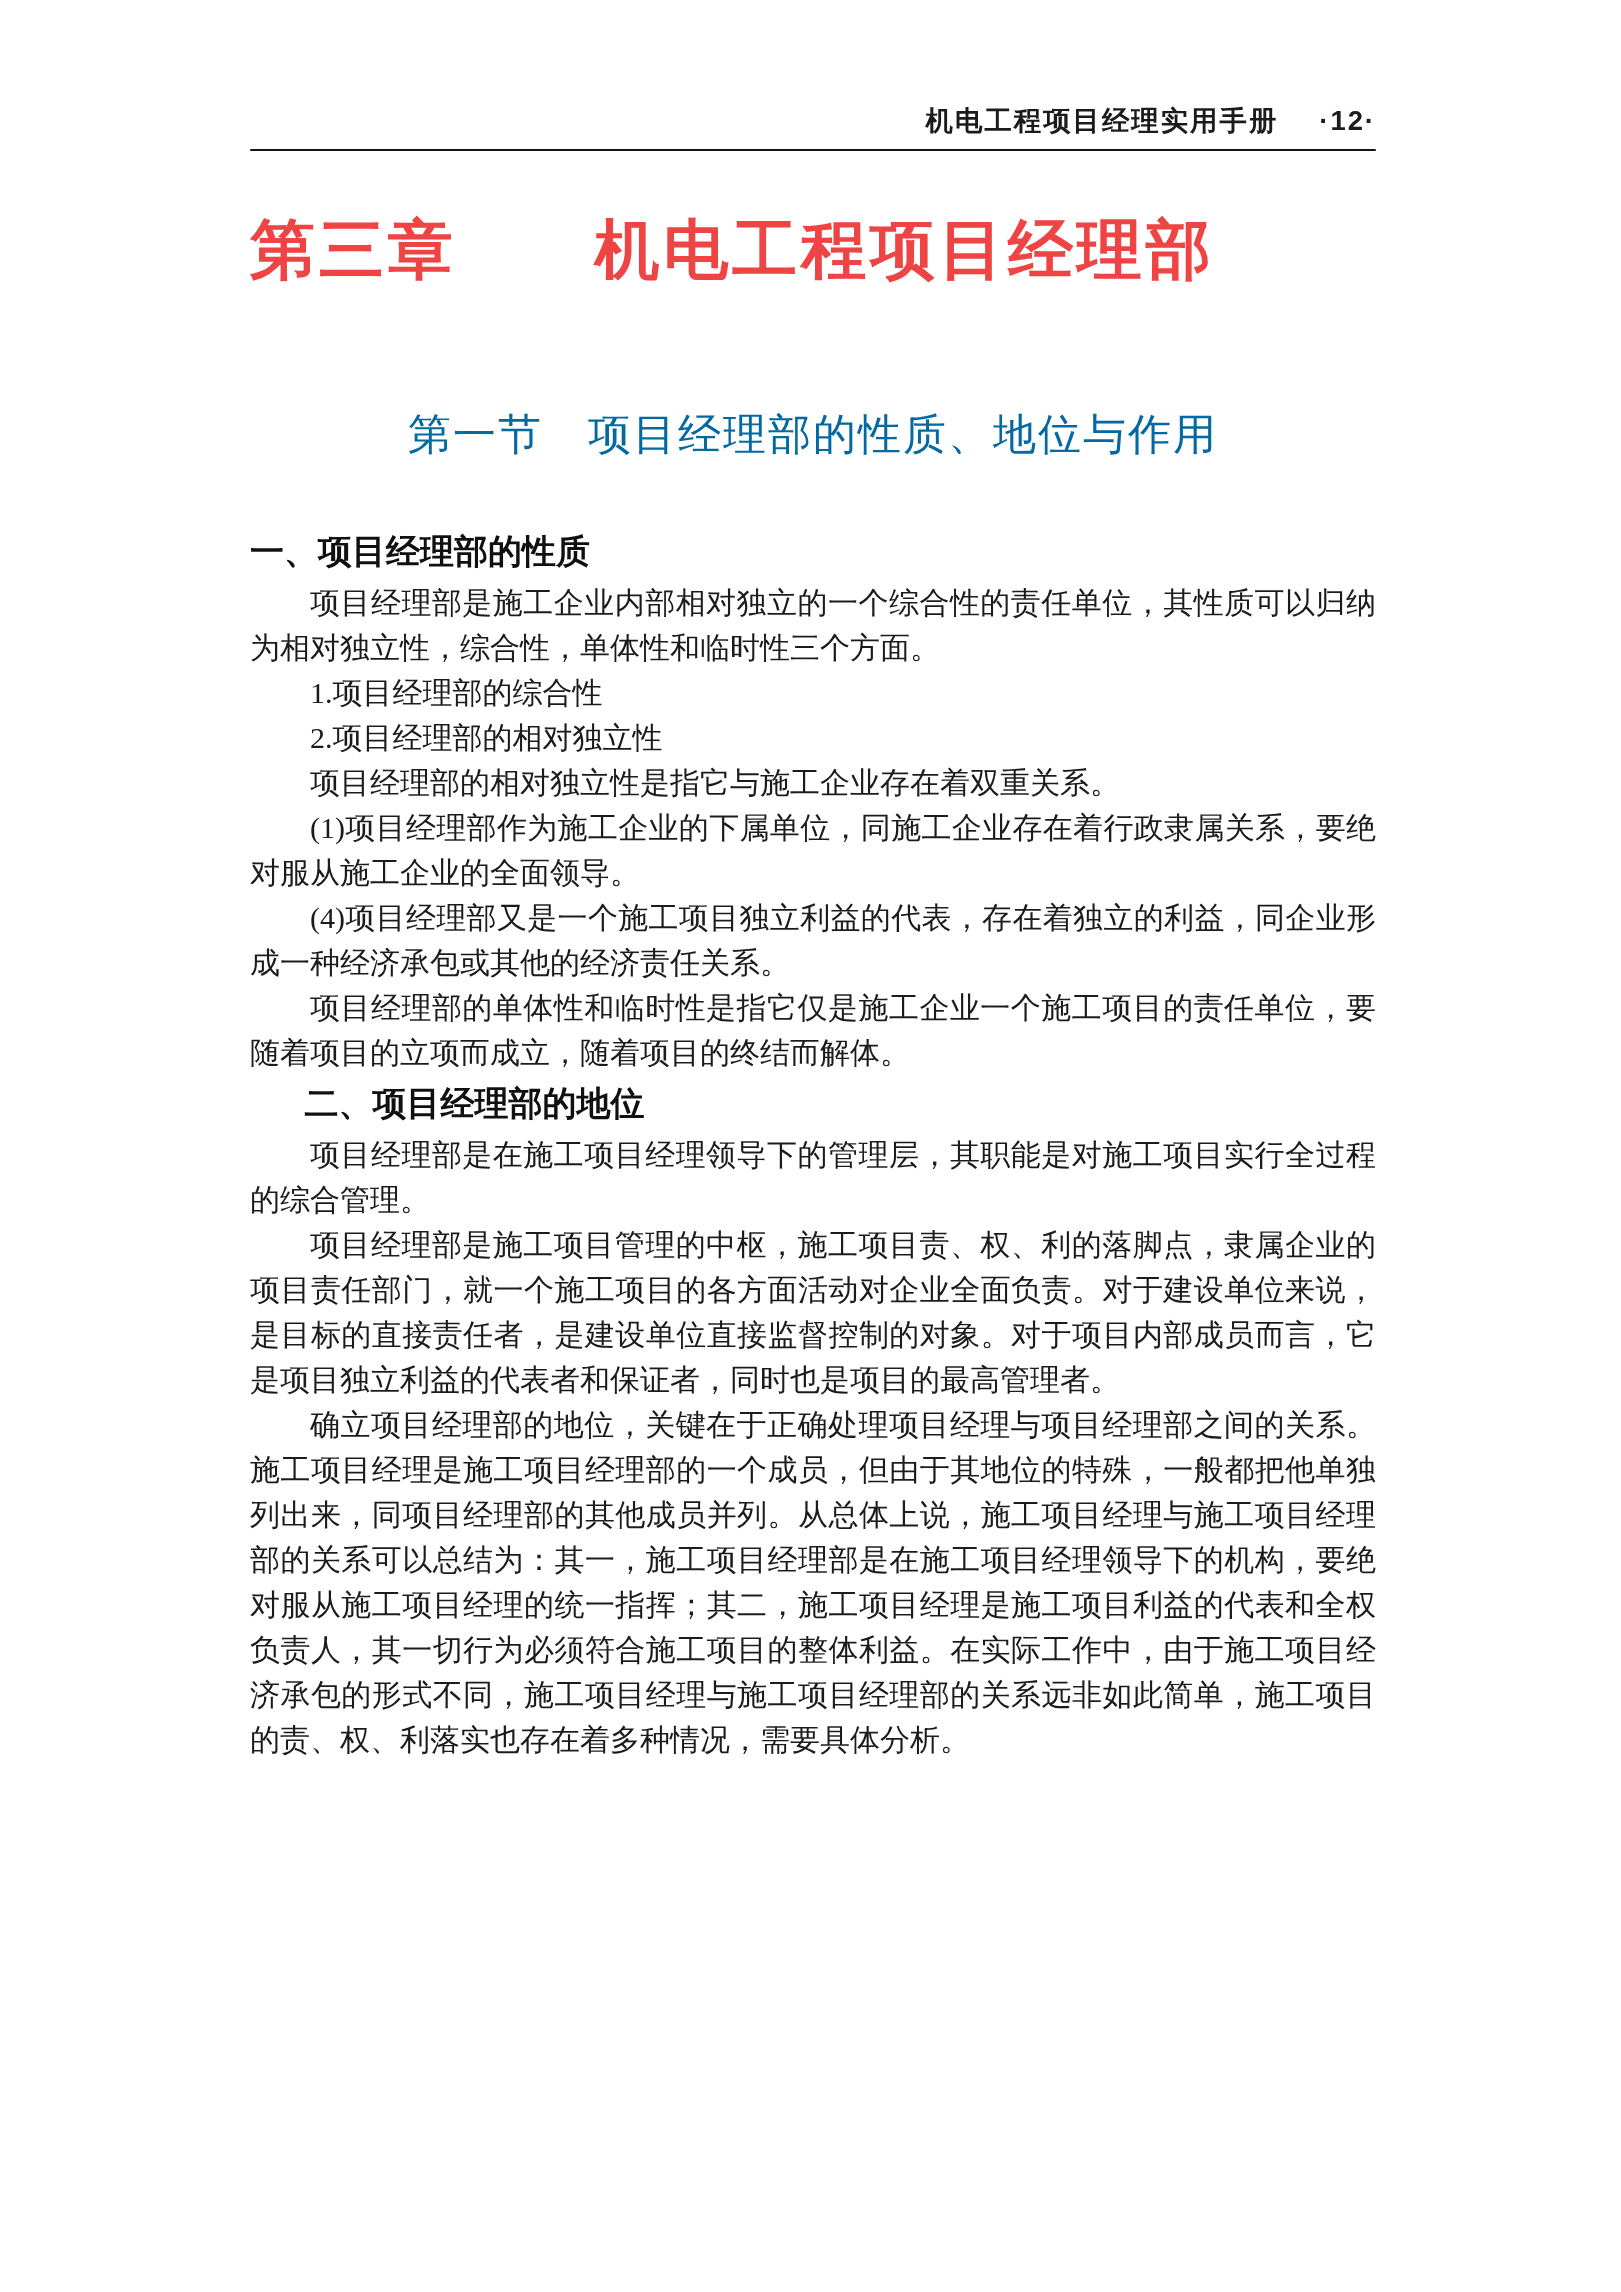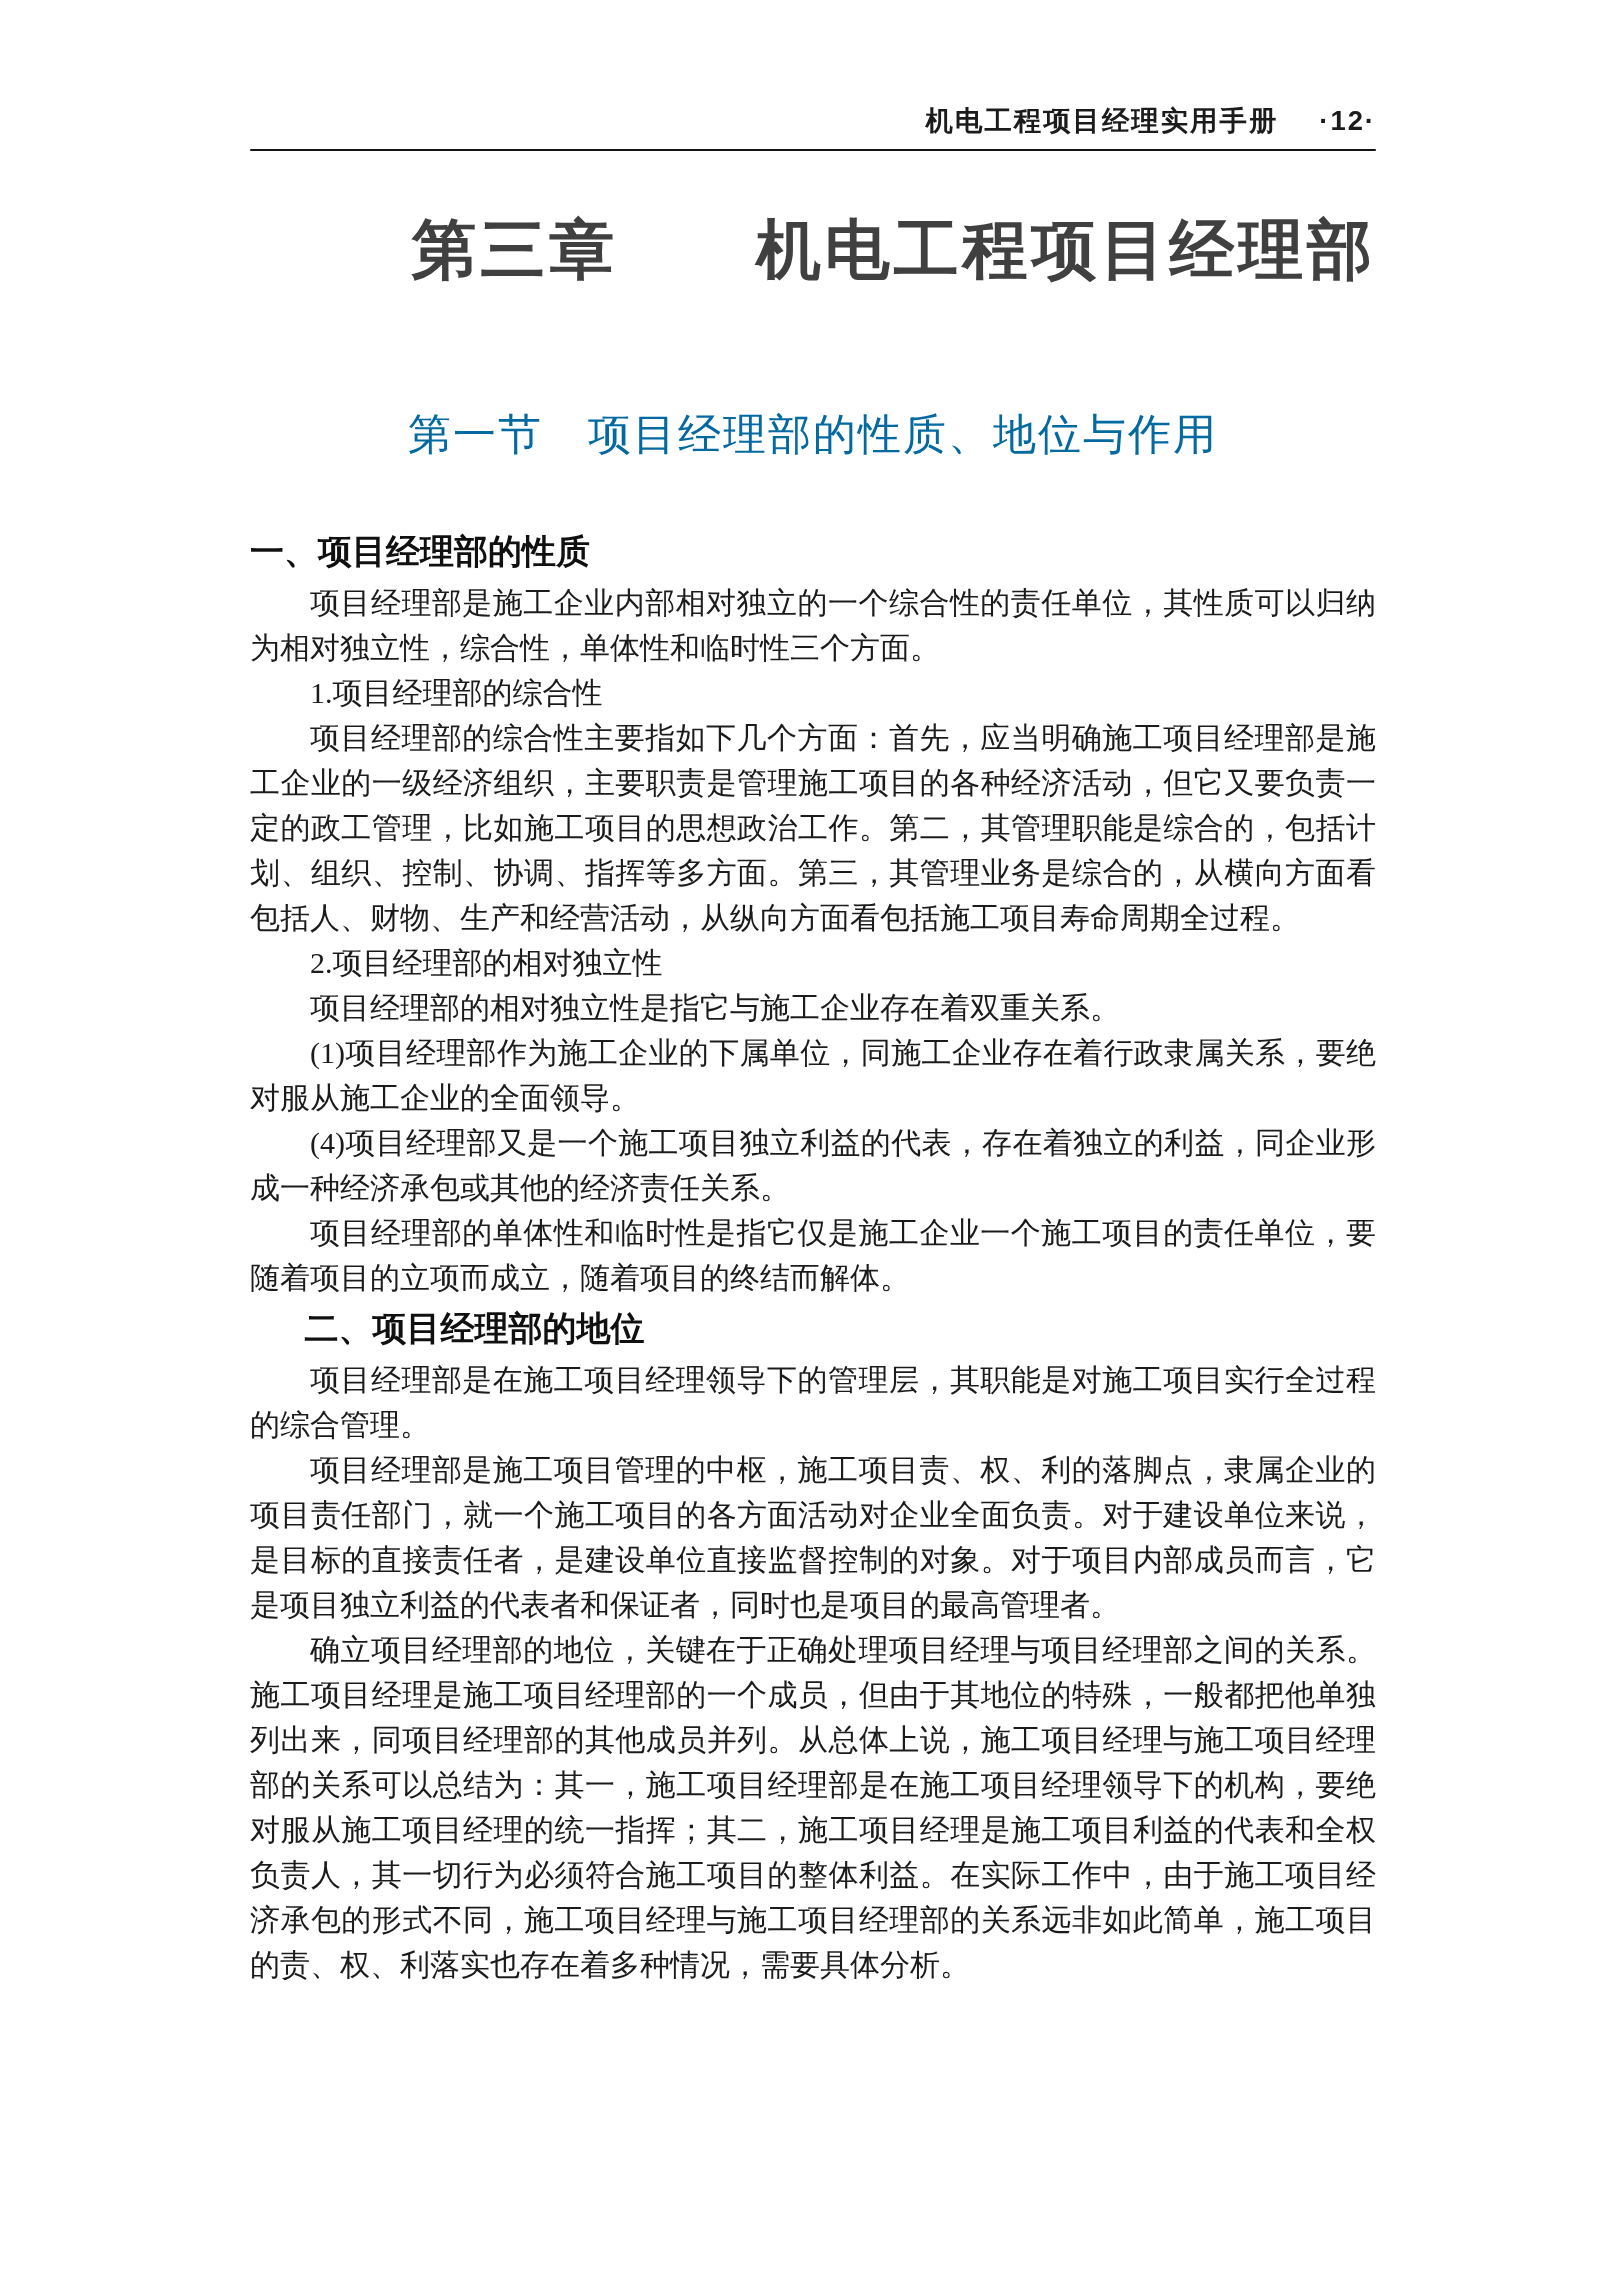--- a/index.html
+++ b/index.html
@@ -40,26 +40,26 @@
   .header-rule {
     border: none;
     border-top: 2.9px solid #151515;
     height: 0;
     margin: 0;
   }
 
   
   .chapter-title {
     margin-top: 55px;
-    text-align: right;
+    text-align: left;
     font-family: Liberation Sans, sans-serif;
     font-weight: 700;
     font-size: 65px;
     letter-spacing: 3.9px;
-    color: #404040;
+    color: #ef4444;
   }
 
   
   .section-title {
     margin-top: 112px;
     text-align: center;
     font-weight: 400;
     font-size: 43px;
     letter-spacing: 2px;
     color: #0369a1;
@@ -103,21 +103,20 @@
   <hr class="header-rule">
 
   <h1 class="chapter-title">第三章　　机电工程项目经理部</h1>
 
   <h2 class="section-title">第一节　项目经理部的性质、地位与作用</h2>
 
   <div class="body-text">
     <h3 class="h-major">一、项目经理部的性质</h3>
     <p class="para">项目经理部是施工企业内部相对独立的一个综合性的责任单位，其性质可以归纳为相对独立性，综合性，单体性和临时性三个方面。</p>
     <p class="sub">1.项目经理部的综合性</p>
-    <p class="para">项目经理部的综合性主要指如下几个方面：首先，应当明确施工项目经理部是施工企业的一级经济组织，主要职责是管理施工项目的各种经济活动，但它又要负责一定的政工管理，比如施工项目的思想政治工作。第二，其管理职能是综合的，包括计划、组织、控制、协调、指挥等多方面。第三，其管理业务是综合的，从横向方面看包括人、财物、生产和经营活动，从纵向方面看包括施工项目寿命周期全过程。</p>
     <p class="sub">2.项目经理部的相对独立性</p>
     <p class="para">项目经理部的相对独立性是指它与施工企业存在着双重关系。</p>
     <p class="para">(1)项目经理部作为施工企业的下属单位，同施工企业存在着行政隶属关系，要绝对服从施工企业的全面领导。</p>
     <p class="para">(4)项目经理部又是一个施工项目独立利益的代表，存在着独立的利益，同企业形成一种经济承包或其他的经济责任关系。</p>
     <p class="para">项目经理部的单体性和临时性是指它仅是施工企业一个施工项目的责任单位，要随着项目的立项而成立，随着项目的终结而解体。</p>
     <h3 class="h-major indent">二、项目经理部的地位</h3>
     <p class="para">项目经理部是在施工项目经理领导下的管理层，其职能是对施工项目实行全过程的综合管理。</p>
     <p class="para">项目经理部是施工项目管理的中枢，施工项目责、权、利的落脚点，隶属企业的项目责任部门，就一个施工项目的各方面活动对企业全面负责。对于建设单位来说，是目标的直接责任者，是建设单位直接监督控制的对象。对于项目内部成员而言，它是项目独立利益的代表者和保证者，同时也是项目的最高管理者。</p>
     <p class="para">确立项目经理部的地位，关键在于正确处理项目经理与项目经理部之间的关系。施工项目经理是施工项目经理部的一个成员，但由于其地位的特殊，一般都把他单独列出来，同项目经理部的其他成员并列。从总体上说，施工项目经理与施工项目经理部的关系可以总结为：其一，施工项目经理部是在施工项目经理领导下的机构，要绝对服从施工项目经理的统一指挥；其二，施工项目经理是施工项目利益的代表和全权负责人，其一切行为必须符合施工项目的整体利益。在实际工作中，由于施工项目经济承包的形式不同，施工项目经理与施工项目经理部的关系远非如此简单，施工项目的责、权、利落实也存在着多种情况，需要具体分析。</p>
   </div>

